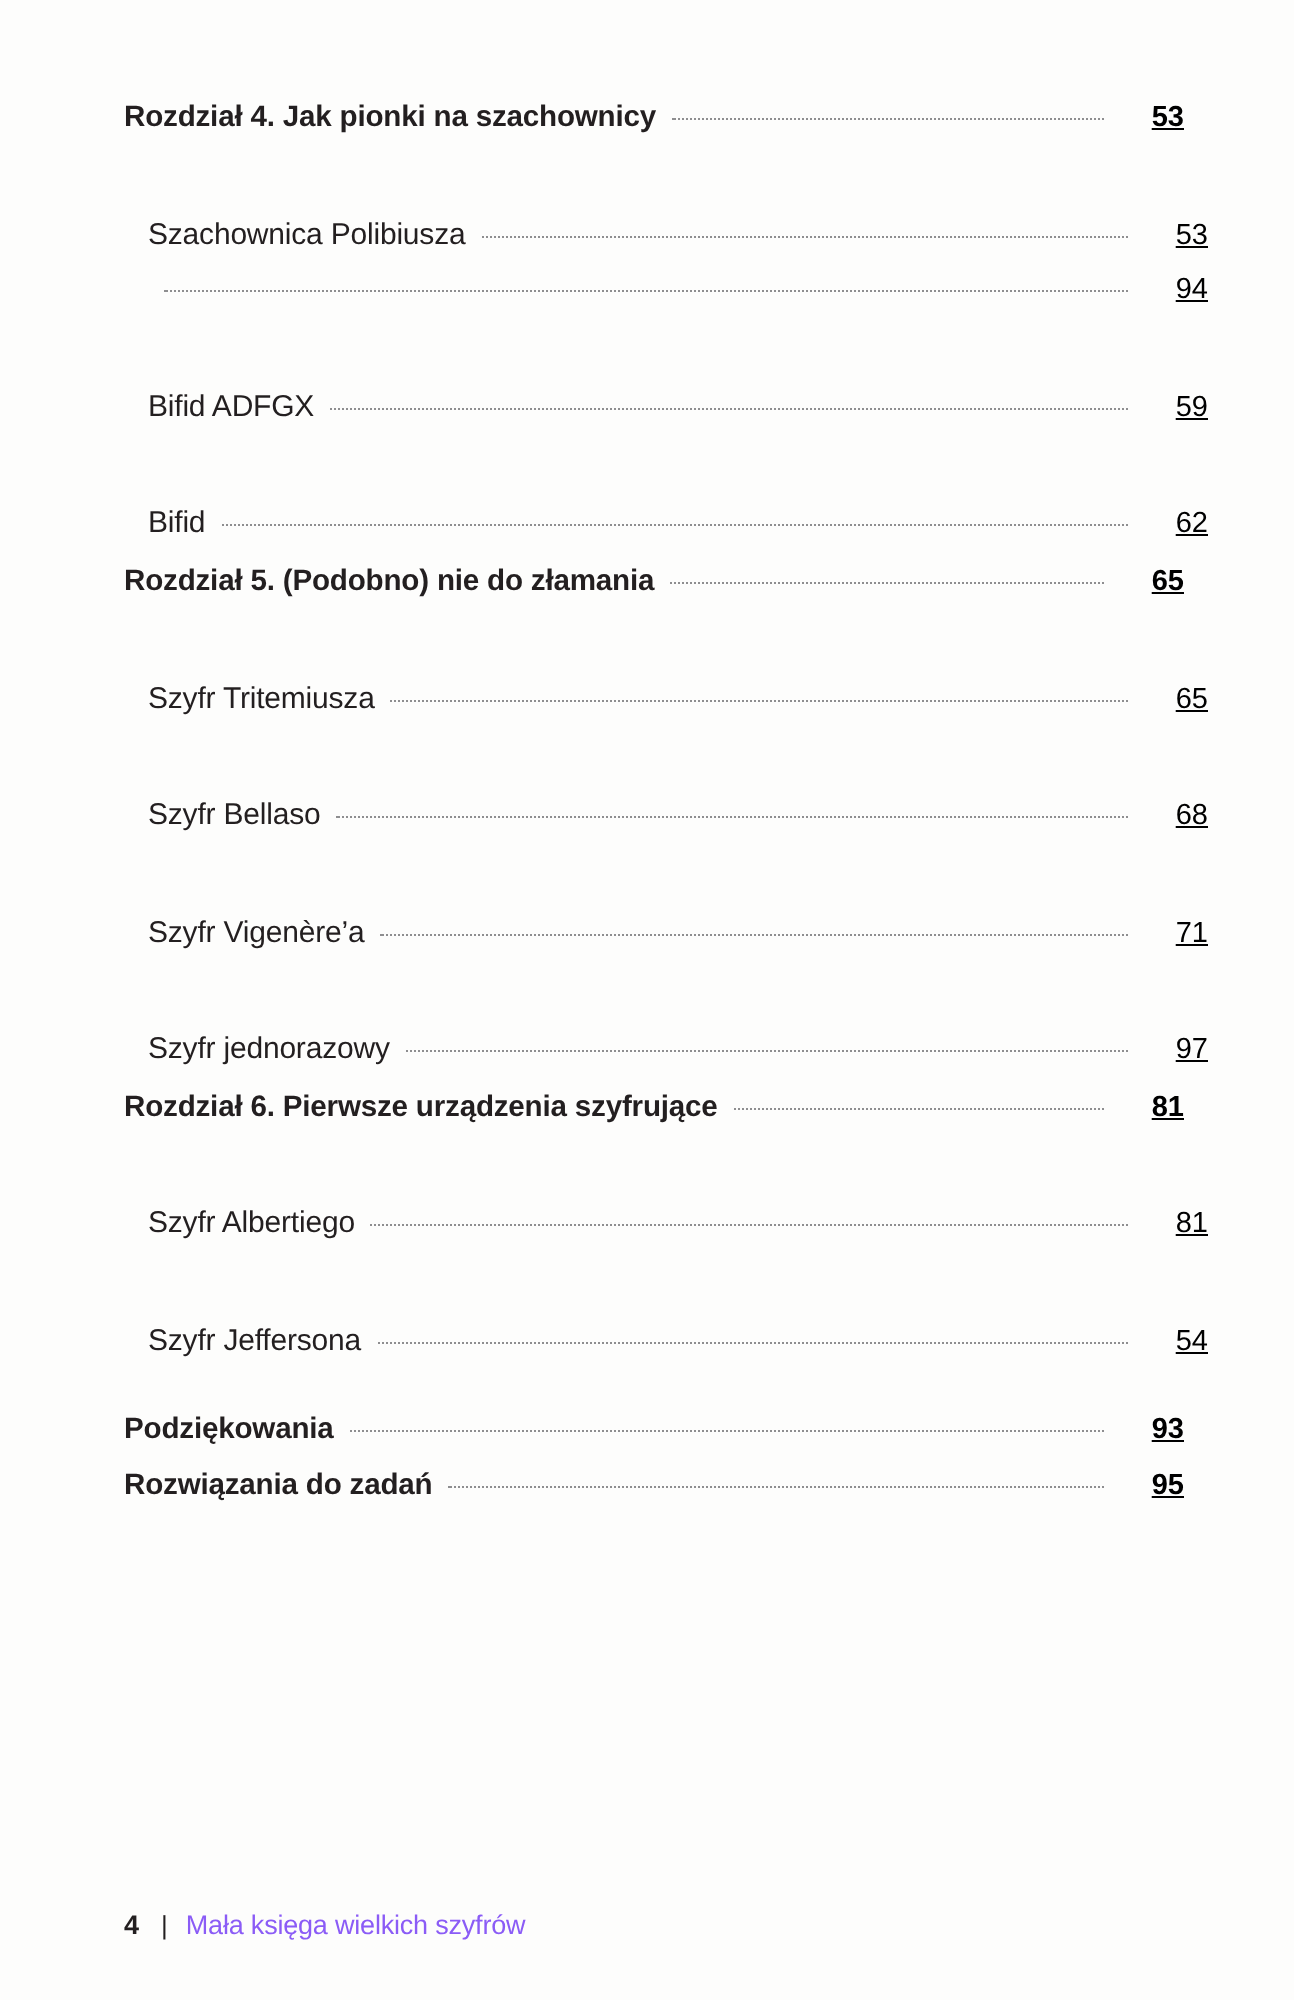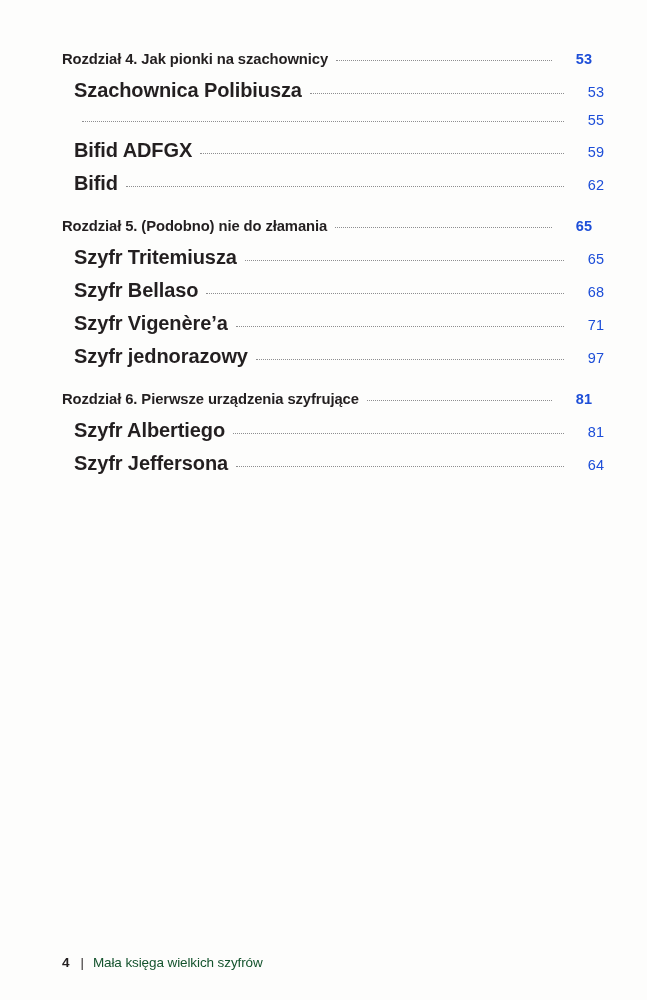--- a/index.html
+++ b/index.html
@@ -37,36 +37,37 @@
     align-items: baseline;
     width: 100%;
     line-height: 1.0;
   }
   .toc-row .label {
     white-space: nowrap;
     font-size: 14.5px;
     color: #231f20;
   }
   .toc-row.chapter {
-    margin-top: 26px;
+    margin-top: 14px;
     margin-bottom: 13px;
   }
   .toc-row.chapter .label {
     font-weight: bold;
     font-size: 14.8px;
     letter-spacing: -0.1px;
   }
   .toc-row.entry {
     margin-bottom: 13px;
     padding-left: 12px;
   }
   .toc-row.entry .label {
-    font-weight: bold;
-    font-size: 20px;
-    letter-spacing: -0.1px;
+    font-weight: normal;
+    font-size: 15px;
+    letter-spacing: -0.1px;
+    margin-top: 30px;
   }
   .toc-row.plain {
     margin-top: 30px;
     margin-bottom: 13px;
   }
   .toc-row.plain .label {
     font-weight: bold;
     font-size: 14.8px;
     letter-spacing: -0.1px;
   }
@@ -75,22 +76,23 @@
     margin: 0 6px 0 8px;
     position: relative;
     top: -3px;
     border-bottom: 1.6px dotted #8e8e90;
     height: 0;
   }
   .page-num {
     flex: 0 0 34px;
     text-align: right;
     font-size: 14.5px;
-    color: #1d4ed8;
+    color: #000000;
     font-weight: normal;
+    text-decoration: underline;
   }
   .toc-row.chapter .page-num,
   .toc-row.plain .page-num {
     font-weight: bold;
   }
   .first-group {
     margin-top: 0;
   }
   .footer {
     position: absolute;
@@ -103,21 +105,21 @@
   .footer .folio {
     font-weight: bold;
     font-size: 13.5px;
     color: #231f20;
   }
   .footer .sep {
     color: #231f20;
     margin: 0 9px 0 11px;
   }
   .footer .booktitle {
-    color: #14532d;
+    color: #8b5cf6;
     font-size: 13.5px;
     letter-spacing: -0.1px;
   }
 </style>
 </head>
 <body>
 
 <div class="page">
 
   <div class="toc">
@@ -128,21 +130,21 @@
         <span class="dots"></span>
         <span class="page-num">53</span>
       </div>
       <div class="toc-row entry">
         <span class="label">Szachownica Polibiusza</span>
         <span class="dots"></span>
         <span class="page-num">53</span>
       </div>
       <div class="toc-row entry">
         <span class="dots"></span>
-        <span class="page-num">55</span>
+        <span class="page-num">94</span>
       </div>
       <div class="toc-row entry">
         <span class="label">Bifid ADFGX</span>
         <span class="dots"></span>
         <span class="page-num">59</span>
       </div>
       <div class="toc-row entry">
         <span class="label">Bifid</span>
         <span class="dots"></span>
         <span class="page-num">62</span>
@@ -184,24 +186,36 @@
         <span class="page-num">81</span>
       </div>
       <div class="toc-row entry">
         <span class="label">Szyfr Albertiego</span>
         <span class="dots"></span>
         <span class="page-num">81</span>
       </div>
       <div class="toc-row entry">
         <span class="label">Szyfr Jeffersona</span>
         <span class="dots"></span>
-        <span class="page-num">64</span>
-      </div>
-    </div>
-
+        <span class="page-num">54</span>
+      </div>
+    </div>
+
+    <div class="toc-group">
+      <div class="toc-row plain">
+        <span class="label">Podziękowania</span>
+        <span class="dots"></span>
+        <span class="page-num">93</span>
+      </div>
+      <div class="toc-row plain" style="margin-top:13px;">
+        <span class="label">Rozwiązania do zadań</span>
+        <span class="dots"></span>
+        <span class="page-num">95</span>
+      </div>
+    </div>
 
   </div>
 
   <div class="footer">
     <span class="folio">4</span>
     <span class="sep">|</span>
     <span class="booktitle">Mała księga wielkich szyfrów</span>
   </div>
 
 </div>

